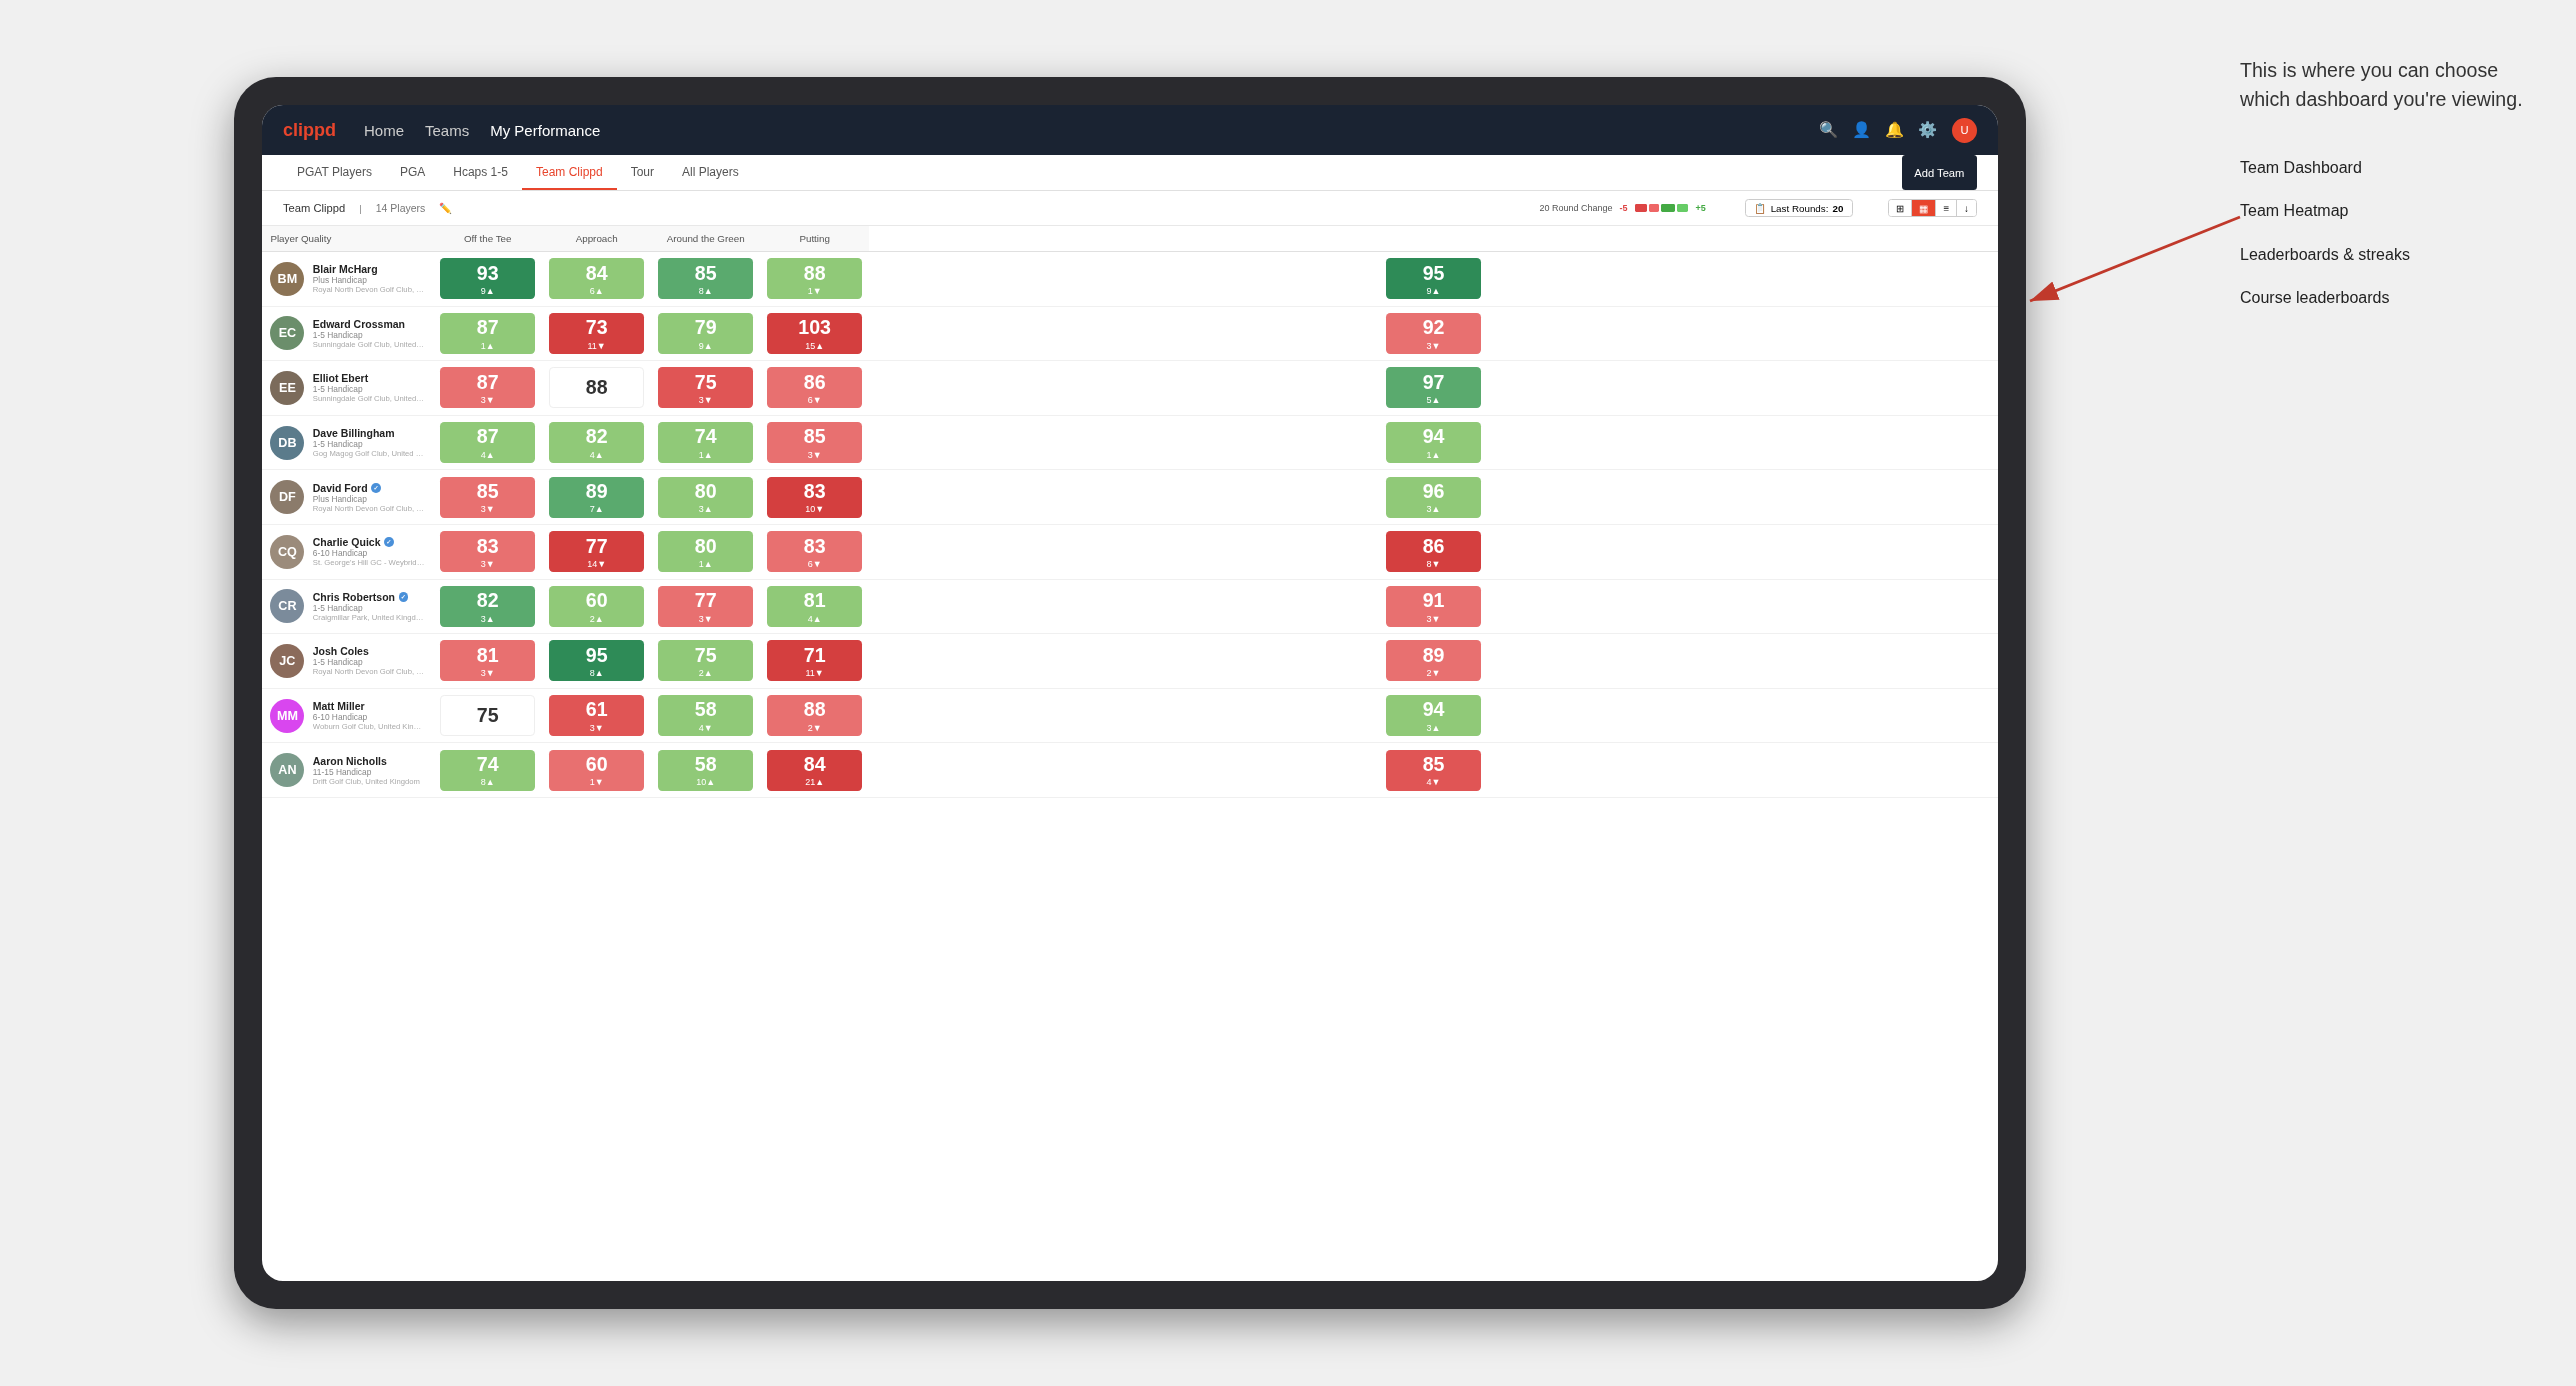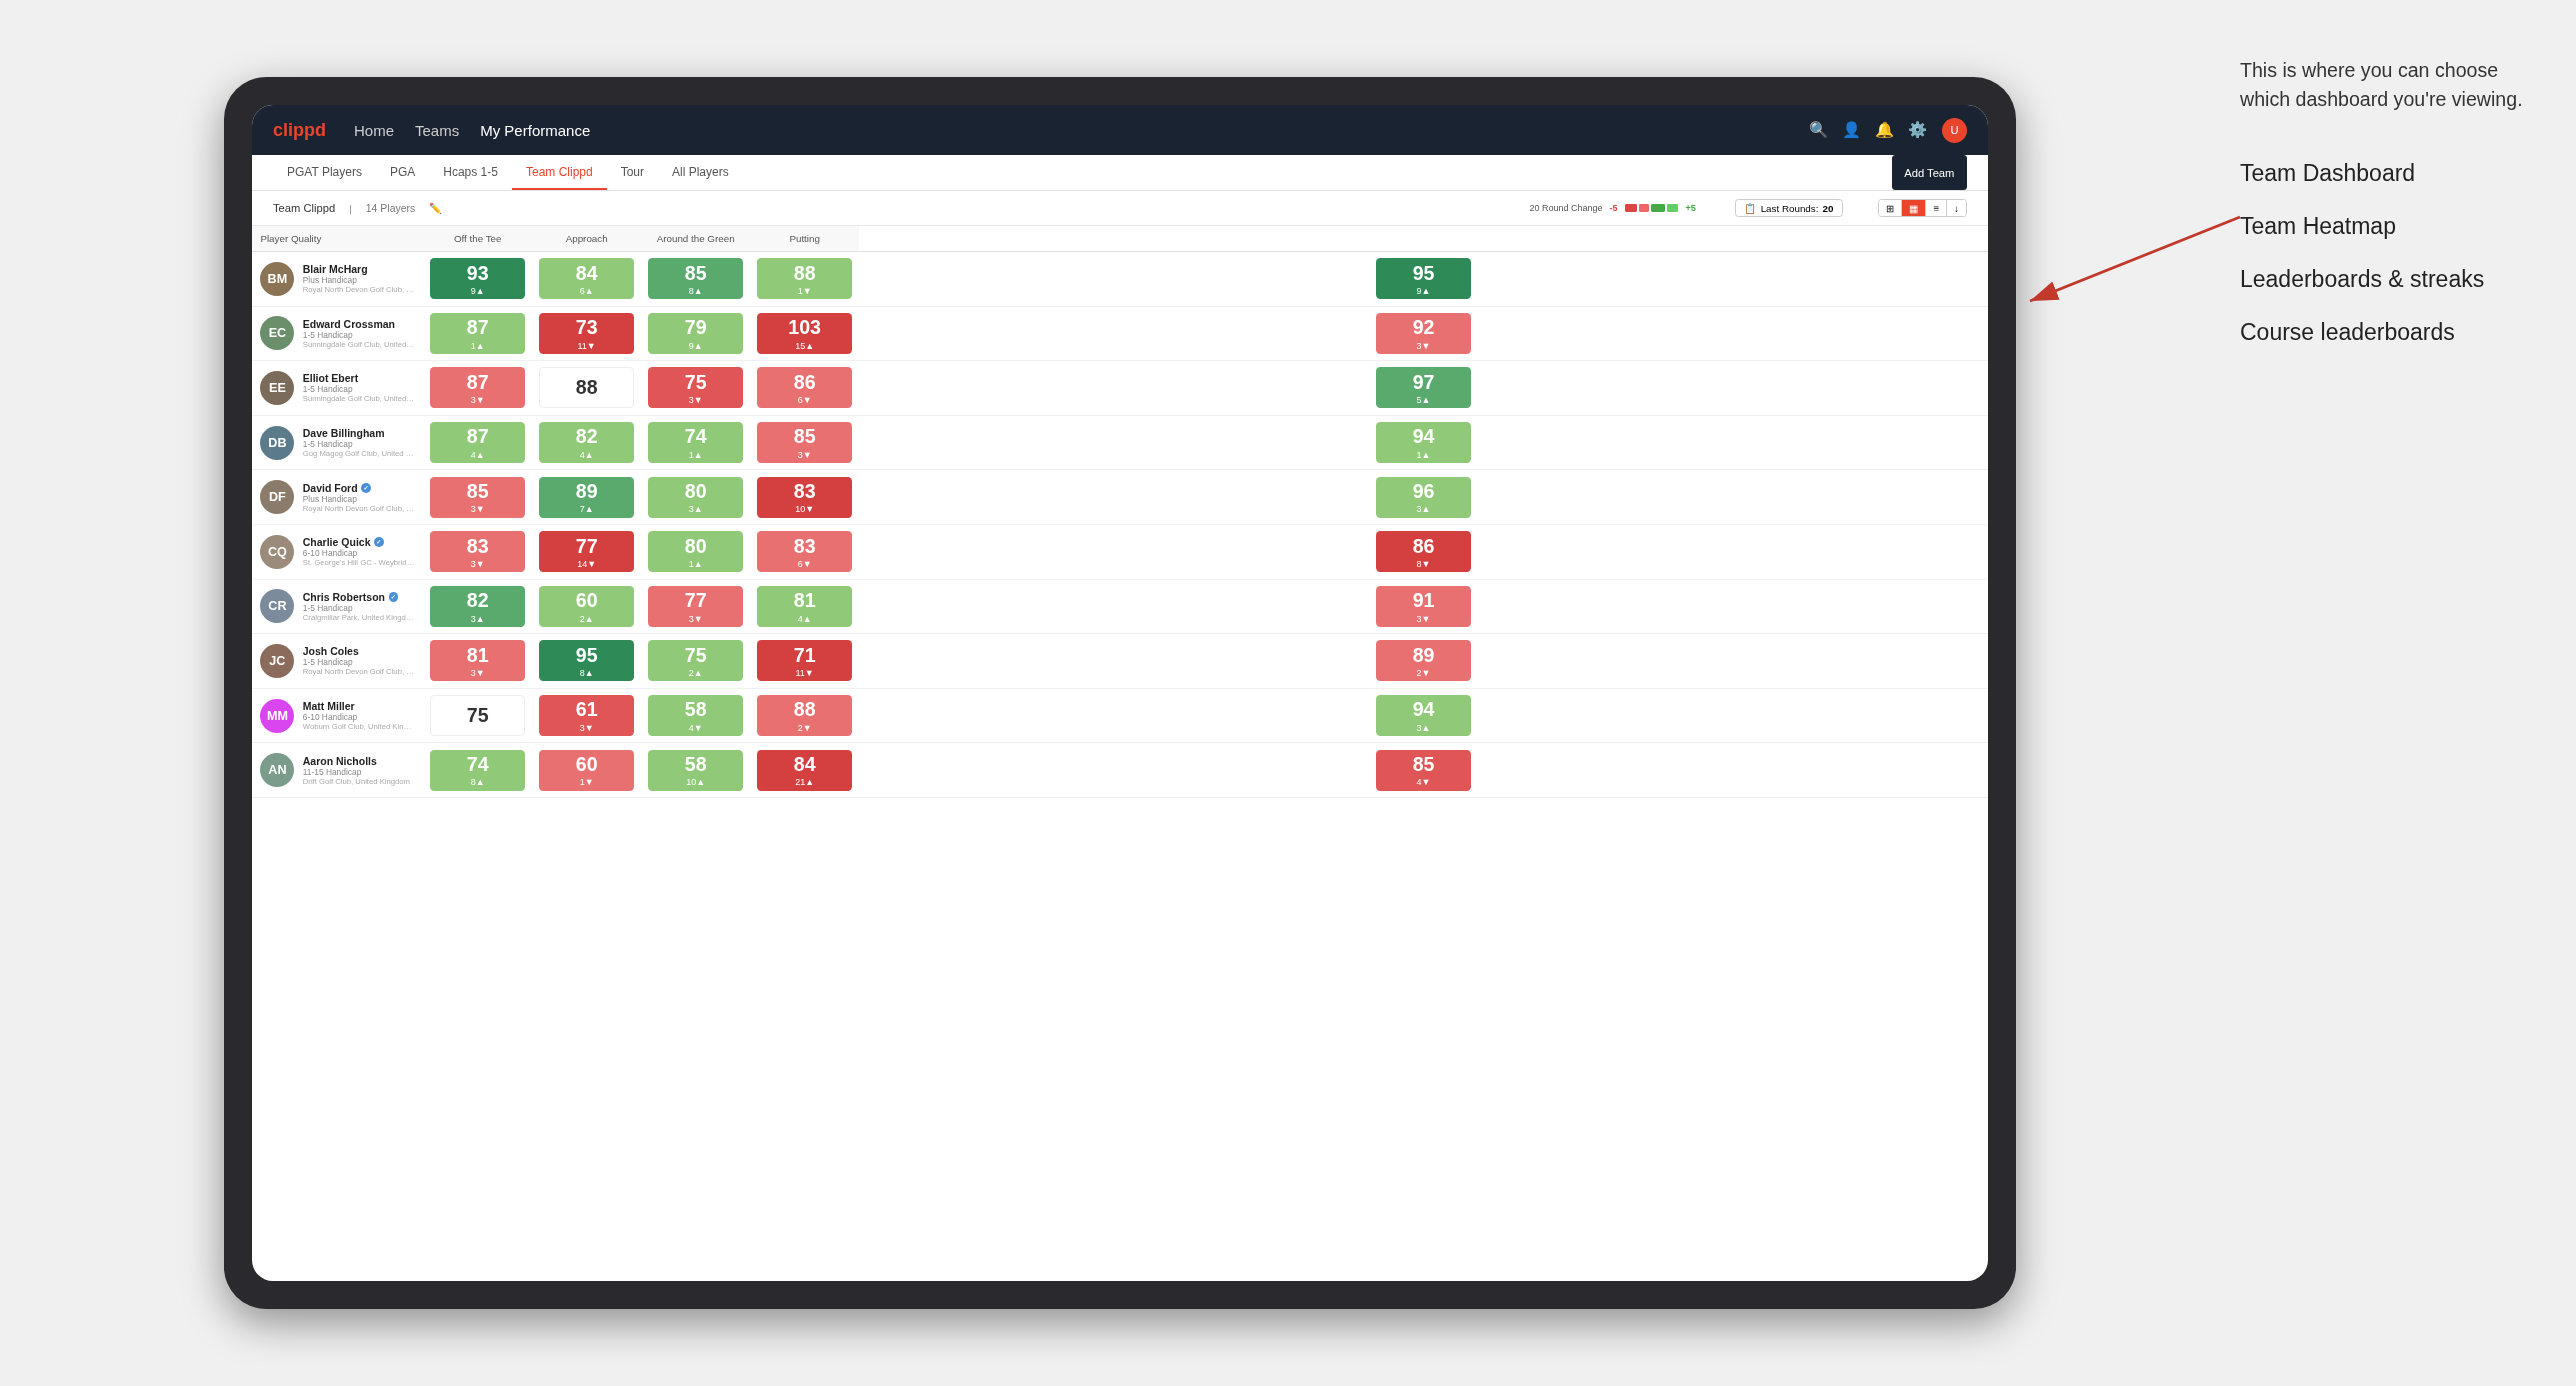--- a/index.html
+++ b/index.html
@@ -17,21 +17,21 @@
     .annotation-text {
       font-size: 19.6px;
       color: #333;
       line-height: 1.5;
       margin-bottom: 28px;
     }
     .annotation-items {
       margin-top: 42px;
     }
     .annotation-item {
-      font-size: 23px;
+      font-size: 16px;
       color: #222;
       font-weight: 500;
       margin-bottom: 21px;
       line-height: 1.4;
     }
 
     
     .tablet-frame {
       width: 1792px;
       height: 1232px;
@@ -336,21 +336,21 @@
       font-size: 6.3px;
       text-align: center;
       line-height: 9.8px;
     }
   </style>
 </head>
 <body>
 
 <div style="position:relative; width:2576px; height:1386px;">
 
-  <div class="tablet-frame" style="position:absolute; left:224px; top:77px;">
+  <div class="tablet-frame" style="position:absolute; left:234px; top:77px;">
     <div class="tablet-screen">
 
       <div class="top-nav">
         <div class="logo">clippd</div>
         <div class="nav-links">
           <span class="nav-link">Home</span>
           <span class="nav-link">Teams</span>
           <span class="nav-link active">My Performance</span>
         </div>
         <div class="nav-icons">

